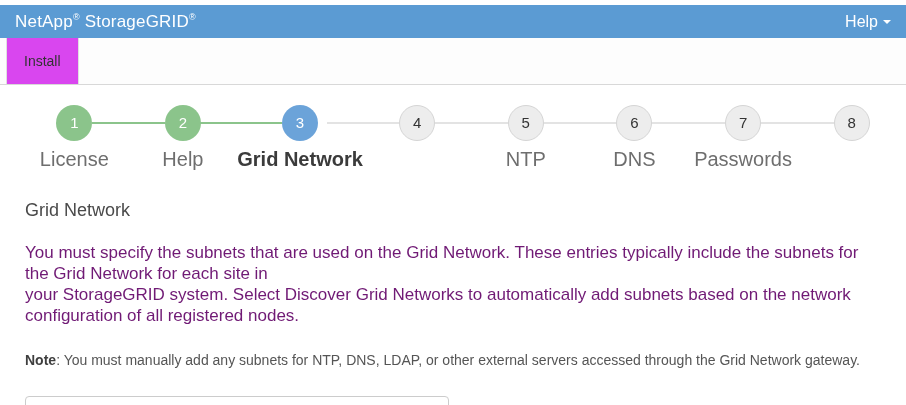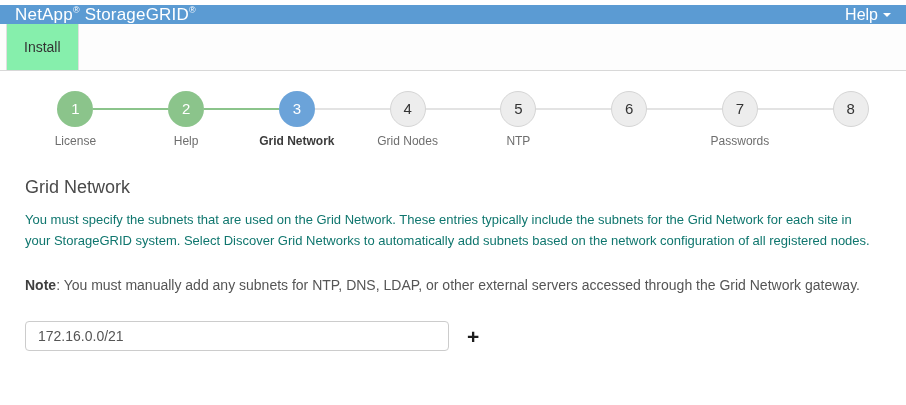--- a/index.html
+++ b/index.html
@@ -1,54 +1,54 @@
 <!DOCTYPE html>
 <html><head>
 <meta charset="utf-8">
 <style>
   * { box-sizing: border-box; margin: 0; padding: 0; }
   html, body { width: 906px; height: 405px; overflow: hidden; background: #fff;
     font-family: "Liberation Sans", sans-serif; }
 
   .top-strip { height: 5px; background: #fff; }
 
-  .header { height: 19px; background: #5b9bd3; display: flex; align-items: center;
+  .header { height: 33px; background: #5b9bd3; display: flex; align-items: center;
     justify-content: space-between; padding: 0 15px; }
   .brand { color: #fff; font-size: 17px; letter-spacing: .2px; }
   .brand sup { font-size: 9px; vertical-align: super; }
   .help { color: #fff; font-size: 16px; display: flex; align-items: center; gap: 5px;
     cursor: pointer; }
   .caret { width: 0; height: 0; border-left: 4px solid transparent;
     border-right: 4px solid transparent; border-top: 4px solid #fff; display: inline-block; }
 
   .tabbar { height: 47px; background: #fdfdfd; border-bottom: 1px solid #d8d8d8;
     display: flex; align-items: stretch; }
   .tab-install { margin-left: 6px; padding: 0 17px; display: flex; align-items: center;
     font-size: 14px; color: #333; border-left: 1px solid #e0e0e0;
-    border-right: 1px solid #e0e0e0; background: #86efac; cursor: pointer; }
+    border-right: 1px solid #e0e0e0; background: #d946ef; cursor: pointer; }
 
   .stepper { display: grid; grid-template-columns: repeat(8, 1fr);
     padding: 20px 0 0 20px; }
   .step { position: relative; text-align: center; cursor: pointer; }
   .step-line { position: absolute; top: 17px; left: calc(-50% + 18px);
     width: calc(100% - 36px); height: 2px; }
   .line--complete { background: #8bc48b; }
   .line--upcoming { background: #e3e3e3; }
   .step-circle { width: 36px; height: 36px; border-radius: 50%; margin: 0 auto;
     line-height: 36px; font-size: 15px; position: relative; z-index: 1; }
   .step--complete .step-circle { background: #8bc48b; color: #fff; }
   .step--active .step-circle { background: #6ba3d9; color: #fff; }
   .step--upcoming .step-circle { background: #ededed; border: 1px solid #d5d5d5;
     color: #333; line-height: 34px; }
-  .step-label { margin-top: 7px; font-size: 12px; color: #6e6e6e; white-space: nowrap; }
+  .step-label { margin-top: 7px; font-size: 20px; color: #6e6e6e; white-space: nowrap; }
   .step--active .step-label { color: #3b3b3b; font-weight: bold; }
 
   .content { padding: 0 25px; }
   .page-title { font-size: 18px; font-weight: 400; color: #4a4a4a; margin: 29px 0 0; }
-  .description { font-size: 13px; color: #0f766e; line-height: 21px; margin-top: 11px; }
+  .description { font-size: 17px; color: #701a75; line-height: 21px; margin-top: 21px; }
   .description span { display: block; }
   .note { font-size: 14px; color: #555; line-height: 21px; margin-top: 24px; }
   .note b { color: #3f3f3f; }
 
   .form-row { display: flex; align-items: center; margin-top: 25px; }
   .form-label { width: 133px; padding-right: 23px; text-align: right;
     font-size: 14px; color: #555; }
   .subnet-input { width: 424px; height: 30px; border: 1px solid #ccc; border-radius: 4px;
     padding: 0 12px; font-size: 14px; color: #555;
     font-family: "Liberation Sans", sans-serif; }
@@ -88,30 +88,30 @@
     <div class="step-label">Help</div>
   </div>
   <div class="step step--active">
     <div class="step-line line--complete"></div>
     <div class="step-circle">3</div>
     <div class="step-label">Grid Network</div>
   </div>
   <div class="step step--upcoming">
     <div class="step-line line--upcoming"></div>
     <div class="step-circle">4</div>
-    <div class="step-label">Grid Nodes</div>
   </div>
   <div class="step step--upcoming">
     <div class="step-line line--upcoming"></div>
     <div class="step-circle">5</div>
     <div class="step-label">NTP</div>
   </div>
   <div class="step step--upcoming">
     <div class="step-line line--upcoming"></div>
     <div class="step-circle">6</div>
+    <div class="step-label">DNS</div>
   </div>
   <div class="step step--upcoming">
     <div class="step-line line--upcoming"></div>
     <div class="step-circle">7</div>
     <div class="step-label">Passwords</div>
   </div>
   <div class="step step--upcoming">
     <div class="step-line line--upcoming"></div>
     <div class="step-circle">8</div>
   </div>

